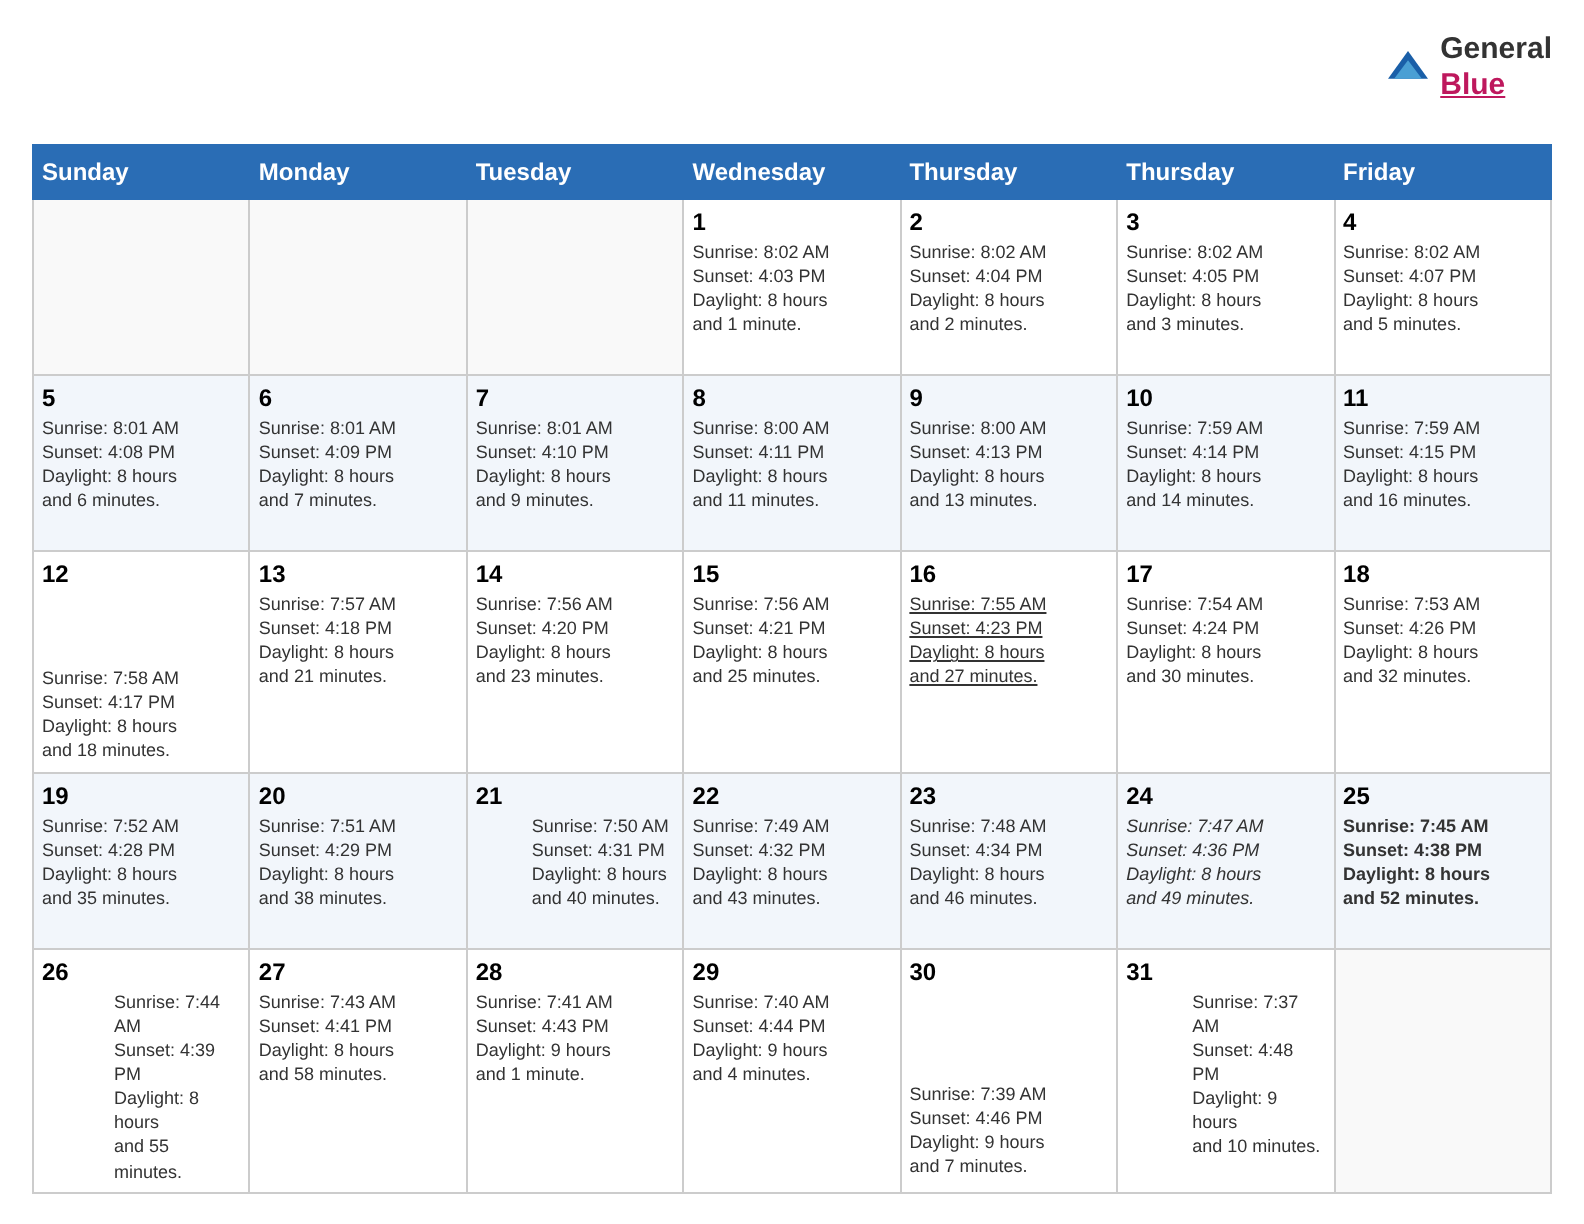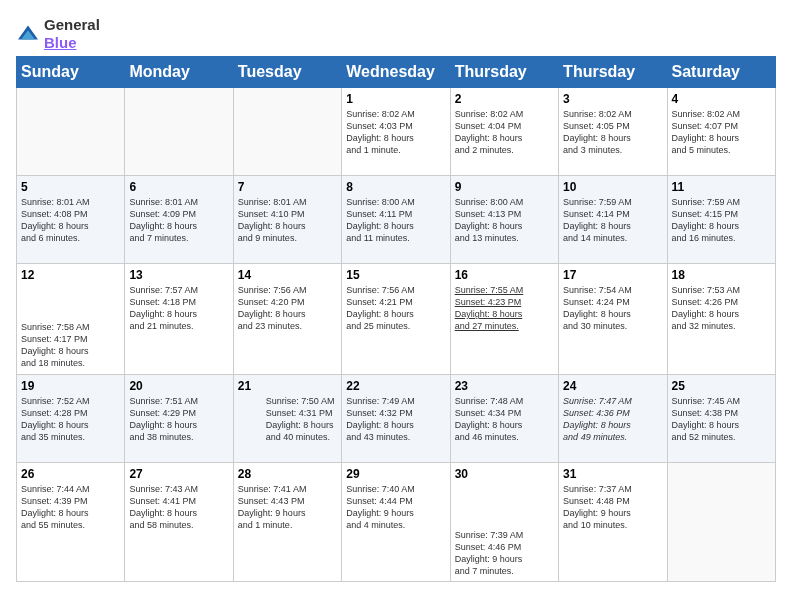--- a/index.html
+++ b/index.html
@@ -5,23 +5,23 @@
     * { margin: 0; padding: 0; box-sizing: border-box; }
     body {
       font-family: Arial, sans-serif;
       background: #fff;
       width: 792px;
       min-height: 612px;
       padding: 16px;
     }
     .header {
       display: flex;
-      justify-content: flex-start;
+      justify-content: flex-end;
       align-items: flex-start;
-      margin-bottom: 4px;
+      margin-bottom: 20px;
     }
     .logo {
       display: flex;
       align-items: center;
       gap: 4px;
     }
     .logo-icon {
       width: 24px;
       height: 20px;
     }
@@ -38,21 +38,21 @@
       color: #333;
     }
     table {
       width: 100%;
       border-collapse: collapse;
       table-layout: fixed;
     }
     th {
       background-color: #2a6db5;
       color: #fff;
-      font-size: 16px;
+      font-size: 12px;
       font-weight: bold;
       padding: 6px 4px;
       text-align: left;
       border: 1px solid #2a6db5;
     }
     td {
       border: 1px solid #ccc;
       vertical-align: top;
       padding: 4px 4px;
       font-size: 9.5px;
@@ -86,37 +86,37 @@
 <body>
 
 <div class="header">
   <div class="logo">
     <svg class="logo-icon" viewBox="0 0 30 26" xmlns="http://www.w3.org/2000/svg">
       <polygon points="15,2 28,20 2,20" fill="#1a5fa8"></polygon>
       <polygon points="15,8 24,20 6,20" fill="#4a9fd4"></polygon>
     </svg>
     <div>
       <span style="font-size:15px;font-weight:bold;color:#333;">General</span><br>
-      <span style="font-size:15px;font-weight:bold;color:#8b5cf6;text-decoration:underline;">Blue</span>
+      <span style="font-size:15px;font-weight:bold;color:#be185d;text-decoration:underline;">Blue</span>
     </div>
   </div>
   <div class="title-block">
   </div>
 </div>
 
 <table>
   <thead>
     <tr>
     <th>Sunday</th>
         <th>Monday</th>
         <th>Tuesday</th>
         <th>Wednesday</th>
         <th>Thursday</th>
         <th>Thursday</th>
-        <th>Saturday</th>
+        <th>Friday</th>
       </tr>
   </thead>
   <tbody id="calendar-body">
   <tr>
         <td class="empty"></td>
         <td class="empty"></td>
         <td class="empty"></td>
         <td>
           <span class="day-num">1</span>
           <div class="day-info" style="white-space: pre-line;">Sunrise: 8:02 AM
@@ -286,30 +286,30 @@
         </td>
         <td>
           <span class="day-num">24</span>
           <div class="day-info" style="white-space: pre-line; font-style: italic;">Sunrise: 7:47 AM
 Sunset: 4:36 PM
 Daylight: 8 hours
 and 49 minutes.</div>
         </td>
         <td>
           <span class="day-num">25</span>
-          <div class="day-info" style="white-space: pre-line;">Sunrise: 7:45 AM
+          <div class="day-info" style="white-space: pre-line; font-weight: bold;">Sunrise: 7:45 AM
 Sunset: 4:38 PM
 Daylight: 8 hours
 and 52 minutes.</div>
         </td>
       </tr>
       <tr>
         <td>
           <span class="day-num">26</span>
-          <div class="day-info" style="white-space: pre-line;">Sunrise: 7:44 AM
+          <div class="day-info" style="white-space: pre-line; margin-left: 36px;">Sunrise: 7:44 AM
 Sunset: 4:39 PM
 Daylight: 8 hours
 and 55 minutes.</div>
         </td>
         <td>
           <span class="day-num">27</span>
           <div class="day-info" style="white-space: pre-line;">Sunrise: 7:43 AM
 Sunset: 4:41 PM
 Daylight: 8 hours
 and 58 minutes.</div>
@@ -330,21 +330,21 @@
         </td>
         <td>
           <span class="day-num">30</span>
           <div class="day-info" style="white-space: pre-line; margin-top: 48px;">Sunrise: 7:39 AM
 Sunset: 4:46 PM
 Daylight: 9 hours
 and 7 minutes.</div>
         </td>
         <td>
           <span class="day-num">31</span>
-          <div class="day-info" style="white-space: pre-line;">Sunrise: 7:37 AM
+          <div class="day-info" style="white-space: pre-line; margin-left: 33px;">Sunrise: 7:37 AM
 Sunset: 4:48 PM
 Daylight: 9 hours
 and 10 minutes.</div>
         </td>
         <td class="empty"></td>
       </tr>
     </tbody>
 </table>
 
 </body></html>

